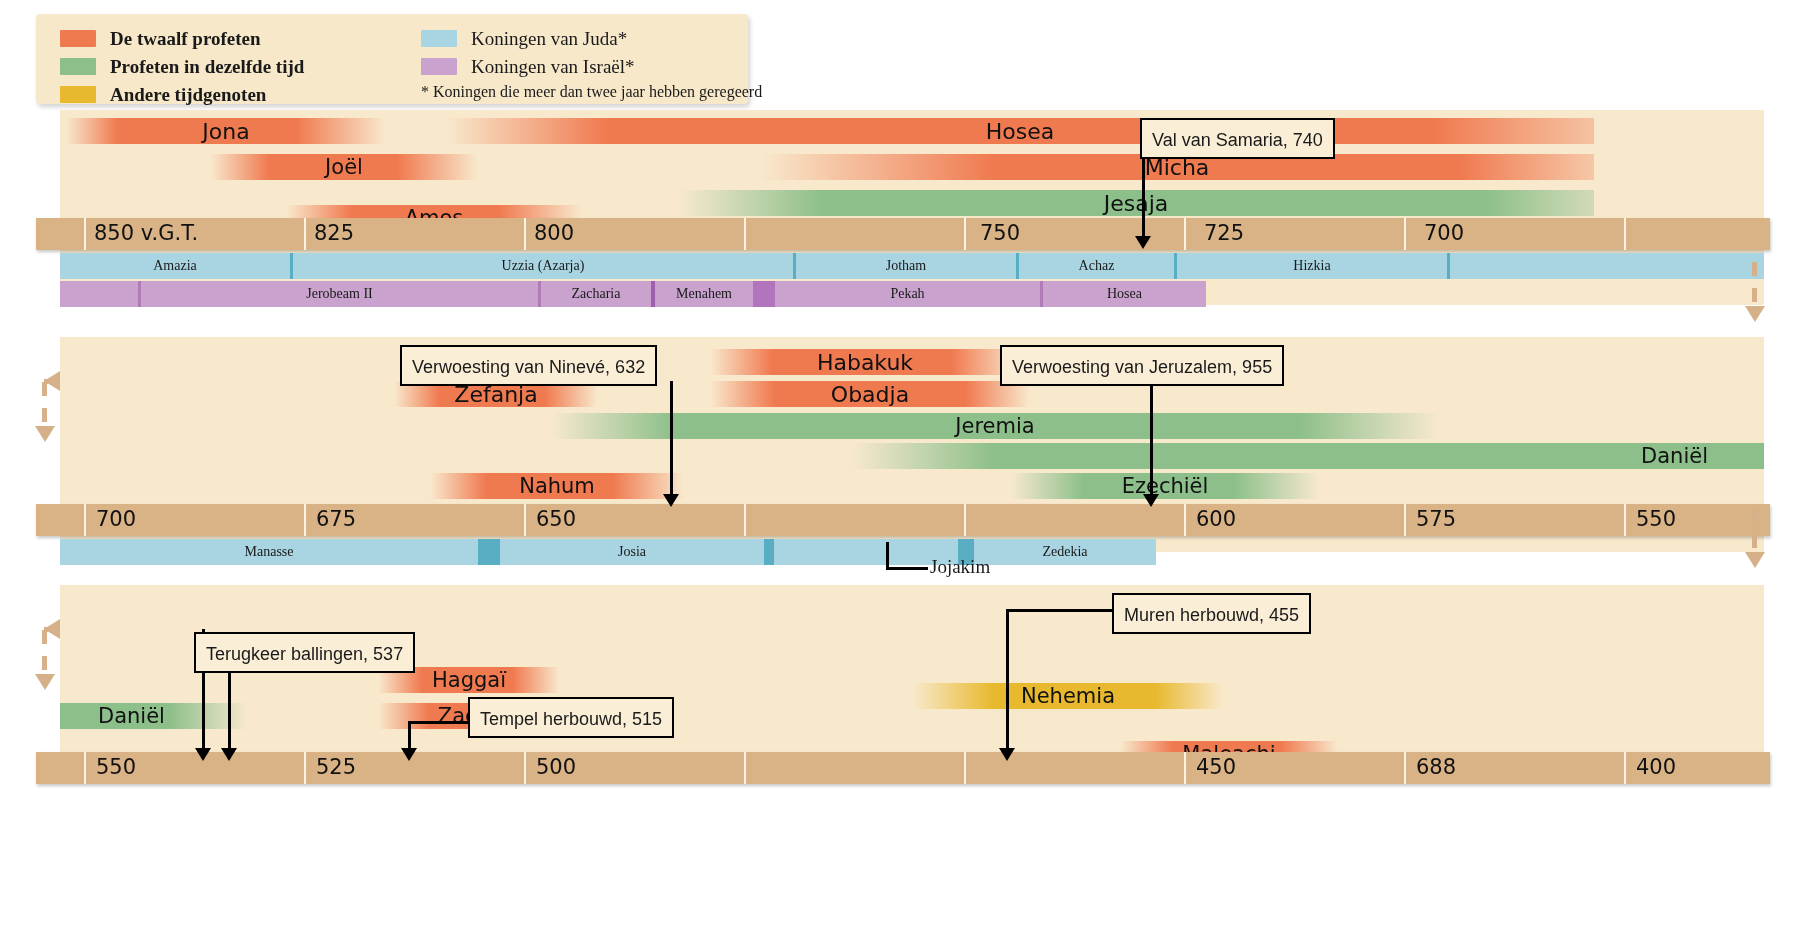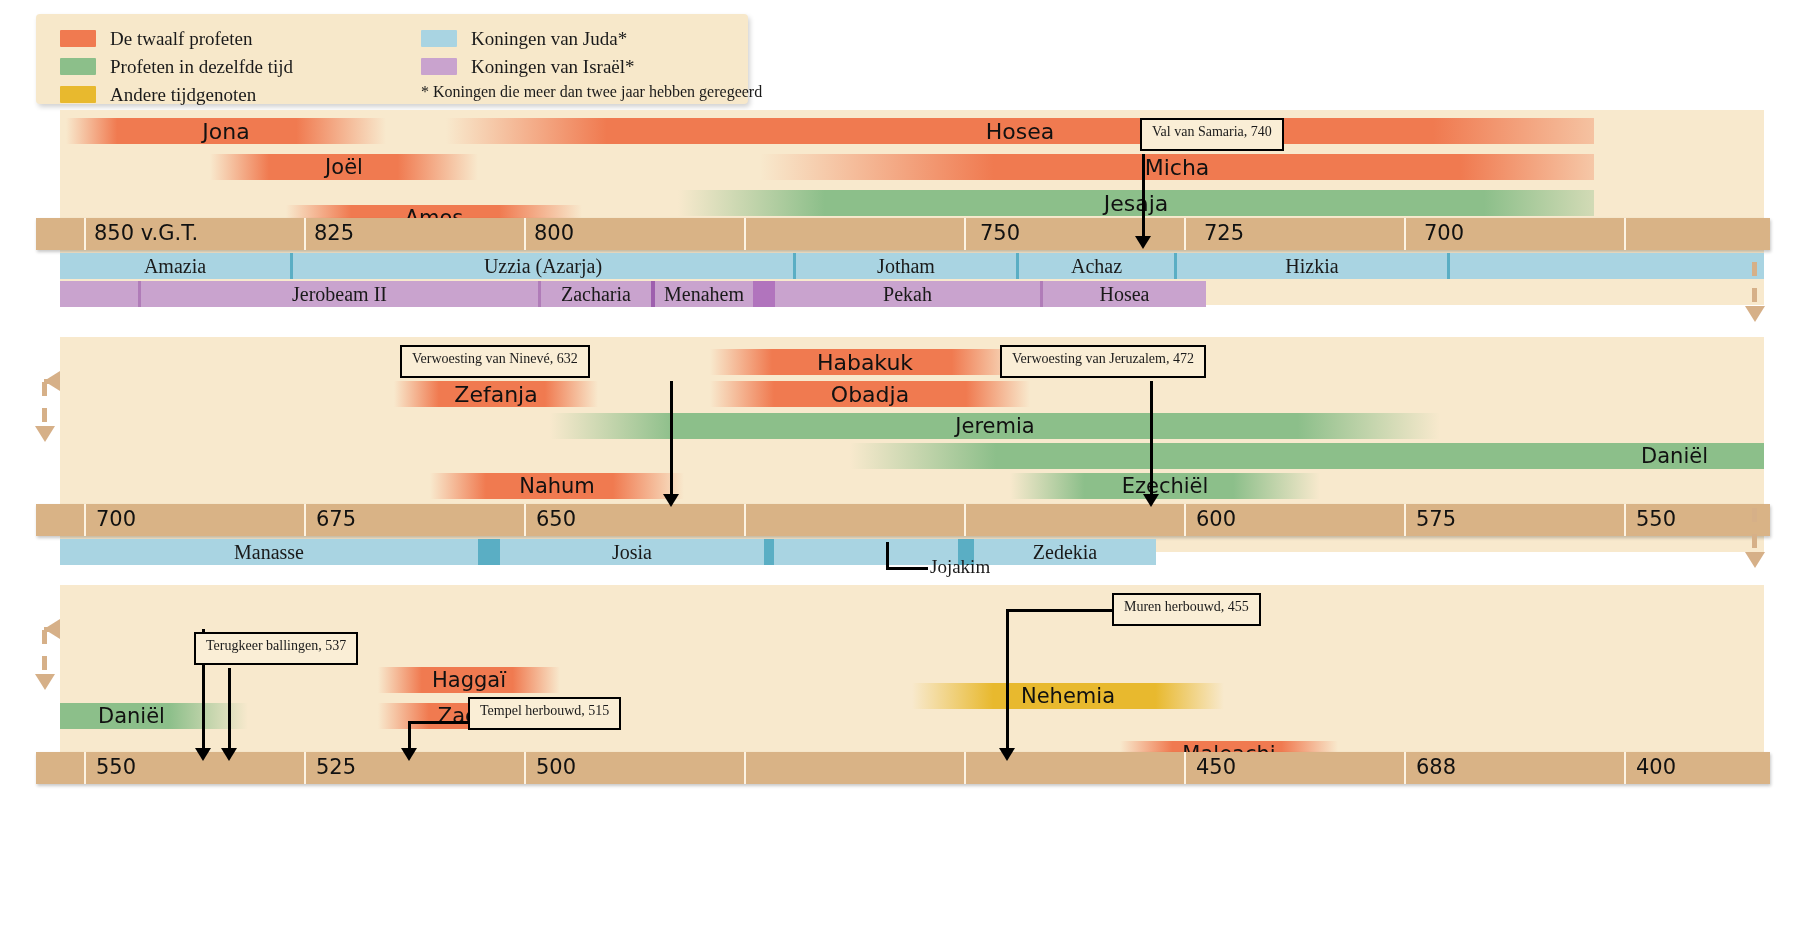--- a/index.html
+++ b/index.html
@@ -4,21 +4,21 @@
 <style>
   html,body{margin:0;padding:0;background:#ffffff;}
   body{width:1800px;height:930px;position:relative;overflow:hidden;
        font-family:"Liberation Serif",serif;color:#1a1a1a;}
 
   
   #legend{position:absolute;left:36px;top:14px;width:712px;height:90px;
           background:#f7e8ca;border-radius:4px;
           box-shadow:2px 3px 5px rgba(0,0,0,.18);}
   .lg-col{position:absolute;top:12px;}
-  .lg-col.a{left:24px;}
+  .lg-col.a{left:24px;font-weight:bold;}
   .lg-col.b{left:385px;}
   .lg-row{display:flex;align-items:center;height:25px;margin-bottom:3px;}
   .lg-sw{width:36px;height:17px;margin-right:14px;flex:0 0 auto;border-radius:1px;}
   .lg-tx{font-size:19px;line-height:19px;white-space:nowrap;}
   .lg-note{font-size:16px;margin-top:4px;white-space:nowrap;}
 
   
   .panel{position:absolute;background:#f8e9cd;}
   #panel1{left:60px;top:110px;width:1704px;height:195px;}
   #panel2{left:60px;top:337px;width:1704px;height:215px;}
@@ -34,28 +34,28 @@
   
   .axis{position:absolute;height:32px;background:#d9b386;
         box-shadow:1px 2px 3px rgba(0,0,0,.22);}
   .axis .tk{position:absolute;top:0;bottom:0;width:2px;background:#fdf3e2;}
   .axis .tlab{position:absolute;top:3px;font-size:21px;color:#111;
                font-family:"DejaVu Sans",sans-serif;white-space:nowrap;}
 
   
   .krow{position:absolute;height:26px;}
   .kseg{position:absolute;top:0;height:26px;display:flex;align-items:center;
-        justify-content:center;font-size:20px;color:#1a1a1a;
+        justify-content:center;font-size:14px;color:#1a1a1a;
         font-family:"Liberation Serif",serif;white-space:nowrap;overflow:hidden;}
   .kdiv{position:absolute;top:0;height:26px;}
 
   
   .callout{position:absolute;background:#faeed6;border:2.5px solid #000;
-           font-size:14px;font-family:Liberation Serif, serif;
-           padding:0 10px 5px 10px;white-space:nowrap;line-height:24px;z-index:6;}
+           font-size:18px;font-family:Liberation Sans, sans-serif;
+           padding:8px 10px 5px 10px;white-space:nowrap;line-height:24px;z-index:6;}
   .cline{position:absolute;background:#000;z-index:5;}
   .carrow{position:absolute;width:0;height:0;z-index:5;
           border-left:8px solid transparent;border-right:8px solid transparent;
           border-top:13px solid #000;}
 
   
   .dashrow{position:absolute;height:12px;}
   .dashline{position:absolute;top:4px;height:5px;left:0;right:0;
             background:repeating-linear-gradient(to right,#d6b088 0 16px,transparent 16px 28px);}
   .dtri{position:absolute;top:-4px;width:0;height:0;
@@ -239,21 +239,21 @@
   <div class="leader" style="left:826px;top:205px;width:140px;height:36px;">
     <div class="lv" style="left:0;top:0;height:28px;"></div>
     <div class="lh" style="left:0;top:25px;width:42px;"></div>
     <div class="lt" style="left:44px;top:14px;">Jojakim</div>
   </div>
 
   <div class="callout" style="left:340px;top:8px;">Verwoesting van Ninevé, 632</div>
   <div class="cline" style="left:610px;top:44px;width:2.5px;height:116px;"></div>
   <div class="carrow" style="left:603px;top:157px;"></div>
 
-  <div class="callout" style="left:940px;top:8px;">Verwoesting van Jeruzalem, 472</div>
+  <div class="callout" style="left:940px;top:8px;">Verwoesting van Jeruzalem, 955</div>
   <div class="cline" style="left:1090px;top:44px;width:2.5px;height:116px;"></div>
   <div class="carrow" style="left:1083px;top:157px;"></div>
 </div>
 
 <div class="vdash" style="left:1752px;top:508px;height:46px;"></div>
 <div class="vtri" style="left:1745px;top:552px;"></div>
 <div class="dashrow" style="left:44px;top:623px;width:1720px;">
   <div class="dashline"></div>
   <div class="dtri" style="left:0px;"></div>
   <div class="dtri" style="left:400px;"></div>

